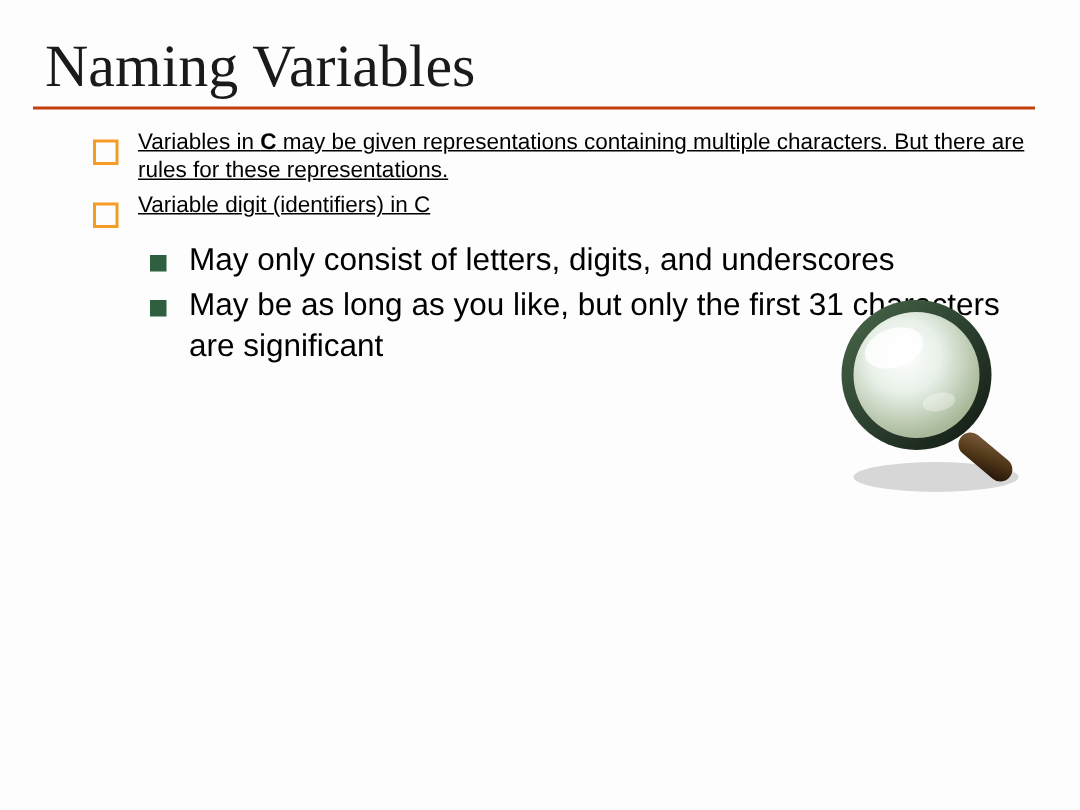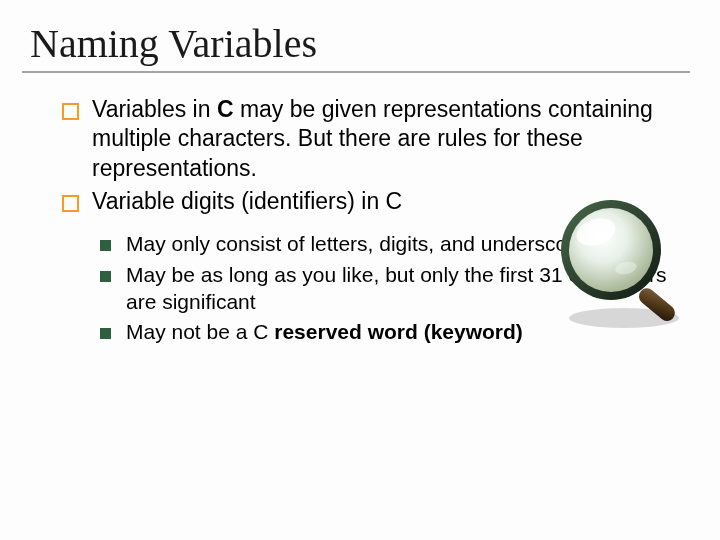--- a/index.html
+++ b/index.html
@@ -13,36 +13,37 @@
     overflow: hidden;
   }
   .slide {
     padding: 20px 30px 20px 30px;
   }
   .title {
     font-family: "Times New Roman", Times, serif;
     font-size: 40px;
     font-weight: normal;
     color: #1a1a1a;
-    border-bottom: 2px solid #a3a3a3;
+    border-bottom: 2px solid #c2410c;
     padding-bottom: 4px;
-    margin-bottom: 22px;
+    margin-bottom: 12px;
     margin-left: -8px;
     padding-left: 8px;
   }
   .level1 {
     list-style: none;
     padding-left: 32px;
   }
   .level1 > li {
     position: relative;
-    font-size: 23px;
+    font-size: 15px;
     line-height: 1.28;
     margin-bottom: 4px;
     padding-left: 30px;
+    text-decoration: underline;
   }
   .level1 > li::before {
     content: "";
     position: absolute;
     left: 0;
     top: 8px;
     width: 13px;
     height: 13px;
     border: 2px solid #f59c26;
     background: transparent;
@@ -81,33 +82,30 @@
 <body>
 
 <div class="slide">
   <h1 class="title">Naming Variables</h1>
 
   <ul class="level1">
     <li>
       <span>Variables in </span><span class="bold">C</span><span> may be given representations containing multiple characters.  But there are rules for these representations.</span>
     </li>
     <li>
-      <span>Variable digits (identifiers) in C</span>
+      <span>Variable digit (identifiers) in C</span>
     </li>
   </ul>
 
   <ul class="level2">
     <li>
       <span>May only consist of letters, digits, and underscores</span>
     </li>
     <li>
       <span>May be as long as you like, but only the first 31 characters are significant</span>
-    </li>
-    <li>
-      <span>May not be a C </span><span class="bold">reserved word (keyword)</span>
     </li>
   </ul>
 </div>
 
 <div class="magnifier">
   <svg viewBox="0 0 150 150" width="150" height="150">
     <defs>
       <radialGradient id="lensGrad" cx="40%" cy="35%" r="65%">
         <stop offset="0%" stop-color="#ffffff"></stop>
         <stop offset="45%" stop-color="#e8f0e8"></stop>

